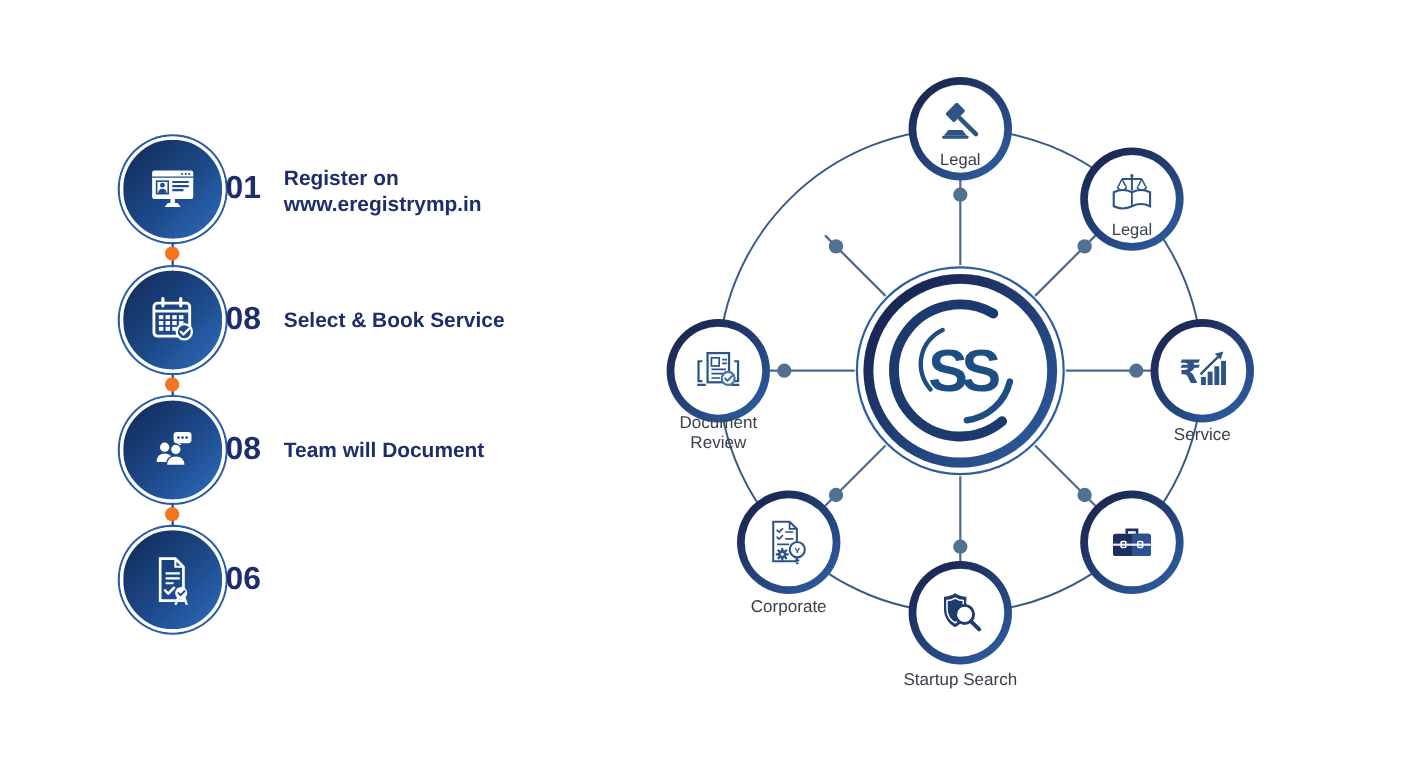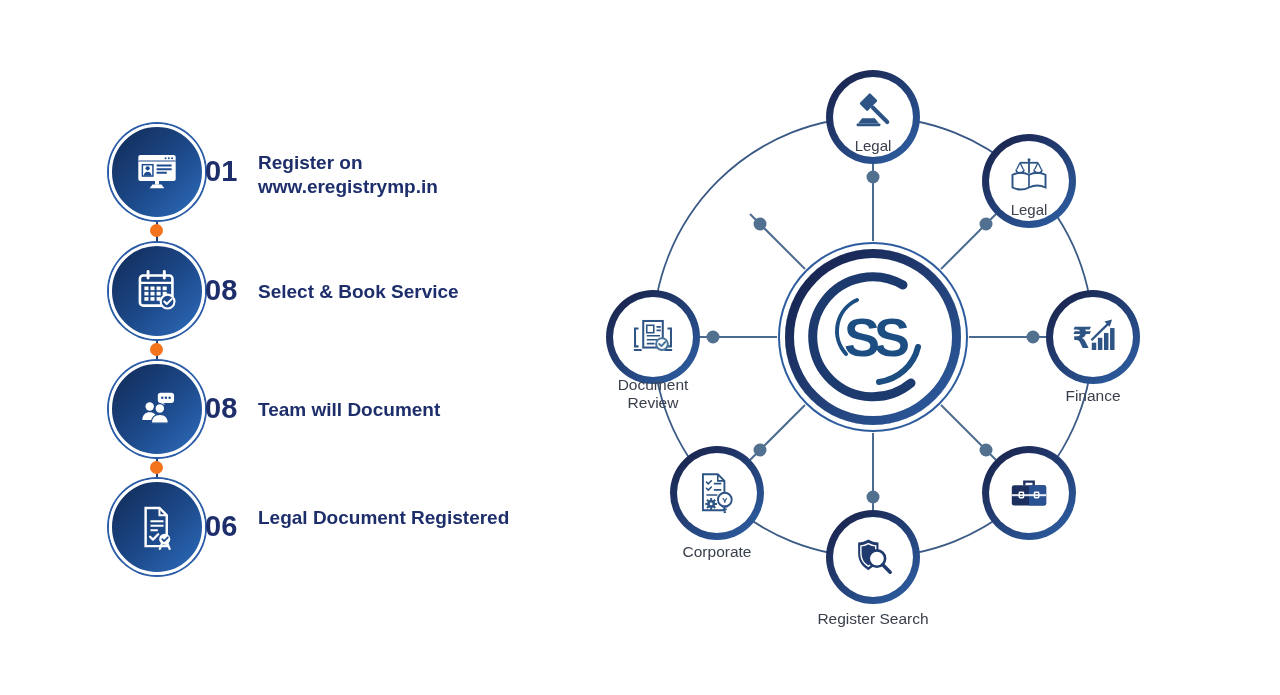--- a/index.html
+++ b/index.html
@@ -125,21 +125,20 @@
       <path d="M35 8.5 v9 h9" fill="none" stroke="#ffffff" stroke-width="2.4"></path>
       <path d="M24 25 h16 M24 30.5 h16 M24 36 h9" stroke="#ffffff" stroke-width="2.4"></path>
       <path d="M23.5 44 l3.5 3.5 l6.5-6.5" fill="none" stroke="#ffffff" stroke-width="2.8" stroke-linecap="round" stroke-linejoin="round"></path>
       <path d="M38 52.5 l-2.5 6.5 M45 52.5 l2.5 6.5" stroke="#ffffff" stroke-width="2.8" stroke-linecap="round"></path>
       <circle cx="41.5" cy="47" r="6.8" fill="#ffffff"></circle>
       <path d="M38.5 47 l2.3 2.3 l4.5-4.5" fill="none" stroke="#1e4a8c" stroke-width="2.2" stroke-linecap="round" stroke-linejoin="round"></path>
     </svg>
   </div>
   <div class="step-number" style="top:512px">06</div>
   <div class="step-text" style="top:506px">
-    <div>Legal Document Registered</div>
   </div>
 
   <svg class="wires" width="1280" height="695">
     <circle cx="873" cy="337" r="220" fill="none" stroke="#3a5a85" stroke-width="1.8"></circle>
     <g stroke="#4a6a8f" stroke-width="2">
       <line x1="873" y1="241" x2="873" y2="163"></line>
       <line x1="941" y1="269" x2="996" y2="214"></line>
       <line x1="969" y1="337" x2="1047" y2="337"></line>
       <line x1="941" y1="405" x2="996" y2="460"></line>
       <line x1="873" y1="433" x2="873" y2="511"></line>
@@ -209,21 +208,21 @@
           <rect x="30.5" y="39" width="5.5" height="9"></rect>
           <rect x="38" y="33" width="5.5" height="15"></rect>
           <rect x="45.5" y="27" width="5.5" height="21"></rect>
           <rect x="53" y="21" width="5.5" height="27"></rect>
         </g>
         <path d="M30 36 C38 28 44 22 51 15.5" fill="none" stroke="#2d5484" stroke-width="2.8"></path>
         <path d="M46 13 L55.5 10.5 L52.5 19.5 z" fill="#2d5484"></path>
       </svg>
     </div>
   </div>
-  <div class="label-out" style="left:1033px;top:387px;width:120px">Finance</div>
+  <div class="label-out" style="left:1033px;top:387px;width:120px">Service</div>
 
   <div class="node" style="left:982px;top:446px">
     <div class="node-inner">
       <svg class="nicon" width="50" height="50" viewBox="0 0 64 64">
         <path d="M26 22 v-4.5 h12 v4.5" fill="none" stroke="#1c2f5e" stroke-width="3"></path>
         <rect x="10" y="22" width="44" height="26" rx="3" fill="#1c2f5e"></rect>
         <path d="M32 22 h19 a3 3 0 0 1 3 3 v20 a3 3 0 0 1 -3 3 h-19 z" fill="#2a5191"></path>
         <rect x="10" y="33.5" width="44" height="2.6" fill="#ffffff" opacity="0.9"></rect>
         <rect x="19.5" y="31" width="5.5" height="7" rx="1" fill="none" stroke="#ffffff" stroke-width="1.8"></rect>
         <rect x="39" y="31" width="5.5" height="7" rx="1" fill="none" stroke="#ffffff" stroke-width="1.8"></rect>
@@ -234,21 +233,21 @@
   <div class="node" style="left:826px;top:510px">
     <div class="node-inner">
       <svg class="nicon" width="50" height="50" viewBox="0 0 64 64">
         <path d="M26 9.5 c4 2.5 8.5 3.9 13 3.9 v13.6 c0 10.5-5 17.2-13 21.8 c-8-4.6-13-11.3-13-21.8 V13.4 c4.5 0 9-1.4 13-3.9 z" fill="#1f3a6e"></path>
         <path d="M26 15 c3 1.8 6.3 2.8 9.5 2.8 v9.8 c0 8-3.8 13-9.5 16.3 c-5.7-3.3-9.5-8.3-9.5-16.3 v-9.8 c3.2 0 6.5-1 9.5-2.8 z" fill="none" stroke="#ffffff" stroke-width="1.8"></path>
         <circle cx="37" cy="34" r="10.5" fill="#ffffff" stroke="#1f3a6e" stroke-width="3.4"></circle>
         <line x1="44.5" y1="42" x2="54" y2="51.5" stroke="#1f3a6e" stroke-width="4.5" stroke-linecap="round"></line>
       </svg>
     </div>
   </div>
-  <div class="label-out" style="left:803px;top:610px;width:140px">Register Search</div>
+  <div class="label-out" style="left:803px;top:610px;width:140px">Startup Search</div>
 
   <div class="node" style="left:670px;top:446px">
     <div class="node-inner">
       <svg class="nicon" width="50" height="50" viewBox="0 0 64 64">
         <path d="M14 8 h19 l8.5 8.5 V54 h-27.5 z" fill="none" stroke="#2d5484" stroke-width="2.4"></path>
         <path d="M33 8 v8.5 h8.5" fill="none" stroke="#2d5484" stroke-width="2"></path>
         <path d="M18.5 18 l2.3 2.3 l4-4 M18.5 26 l2.3 2.3 l4-4" fill="none" stroke="#2d5484" stroke-width="2" stroke-linecap="round" stroke-linejoin="round"></path>
         <path d="M28 20 h9.5 M28 28 h9.5 M18.5 34.5 h14" stroke="#2d5484" stroke-width="2"></path>
         <g stroke="#2d5484" stroke-width="2.6">
           <line x1="24.5" y1="38.5" x2="24.5" y2="53.5"></line>

